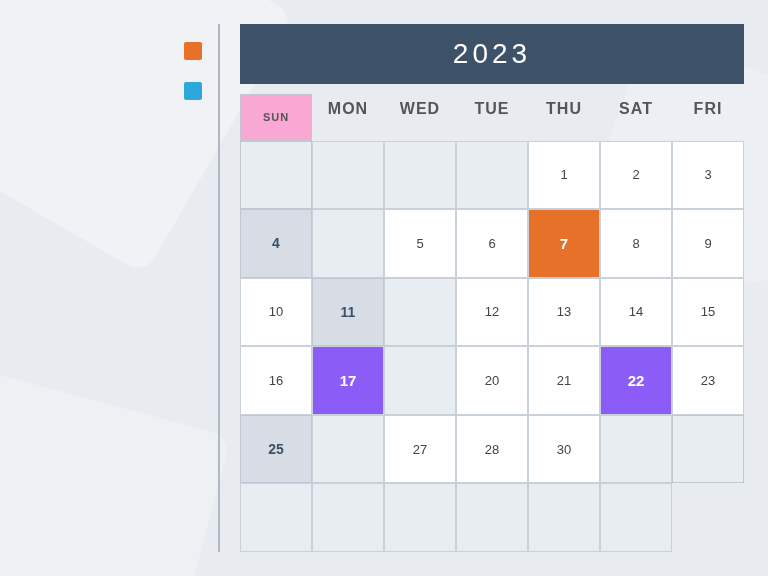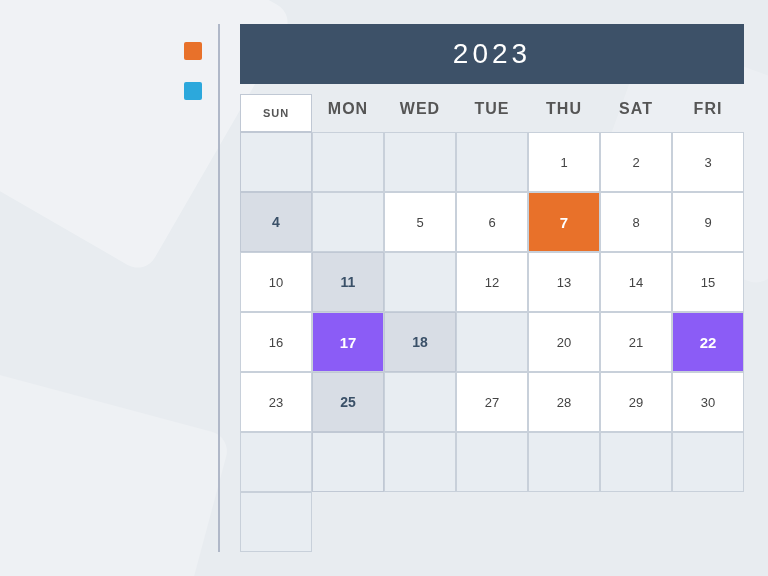--- a/index.html
+++ b/index.html
@@ -212,21 +212,21 @@
       color: white;
       font-weight: 700;
       font-size: 15px;
     }
 
     .day-cell.extra-row {
       background: #e8edf2;
     }
 
     .header-sun {
-      background: #ffffff;
+      background: #f9a8d4;
       display: flex;
       align-items: center;
       justify-content: center;
       font-size: 11px;
       font-weight: 700;
       color: #555;
       border: 1px solid #c0c8d4;
       padding: 6px 0;
       letter-spacing: 1px;
     }
@@ -300,32 +300,30 @@
 
       <div class="week-num">11</div>
       <div class="day-cell empty"></div>
       <div class="day-cell">12</div>
       <div class="day-cell">13</div>
       <div class="day-cell">14</div>
       <div class="day-cell">15</div>
       <div class="day-cell">16</div>
       <div class="day-cell highlight-blue">17</div>
 
-      <div class="week-num">18</div>
       <div class="day-cell empty"></div>
       <div class="day-cell">20</div>
       <div class="day-cell">21</div>
       <div class="day-cell highlight-blue">22</div>
       <div class="day-cell">23</div>
 
       <div class="week-num">25</div>
       <div class="day-cell empty"></div>
       <div class="day-cell">27</div>
       <div class="day-cell">28</div>
-      <div class="day-cell">29</div>
       <div class="day-cell">30</div>
       <div class="day-cell empty"></div>
 
       <div class="week-num" style="background:#e8edf2; color:transparent;"></div>
       <div class="day-cell extra-row"></div>
       <div class="day-cell extra-row"></div>
       <div class="day-cell extra-row"></div>
       <div class="day-cell extra-row"></div>
       <div class="day-cell extra-row"></div>
       <div class="day-cell extra-row"></div>

